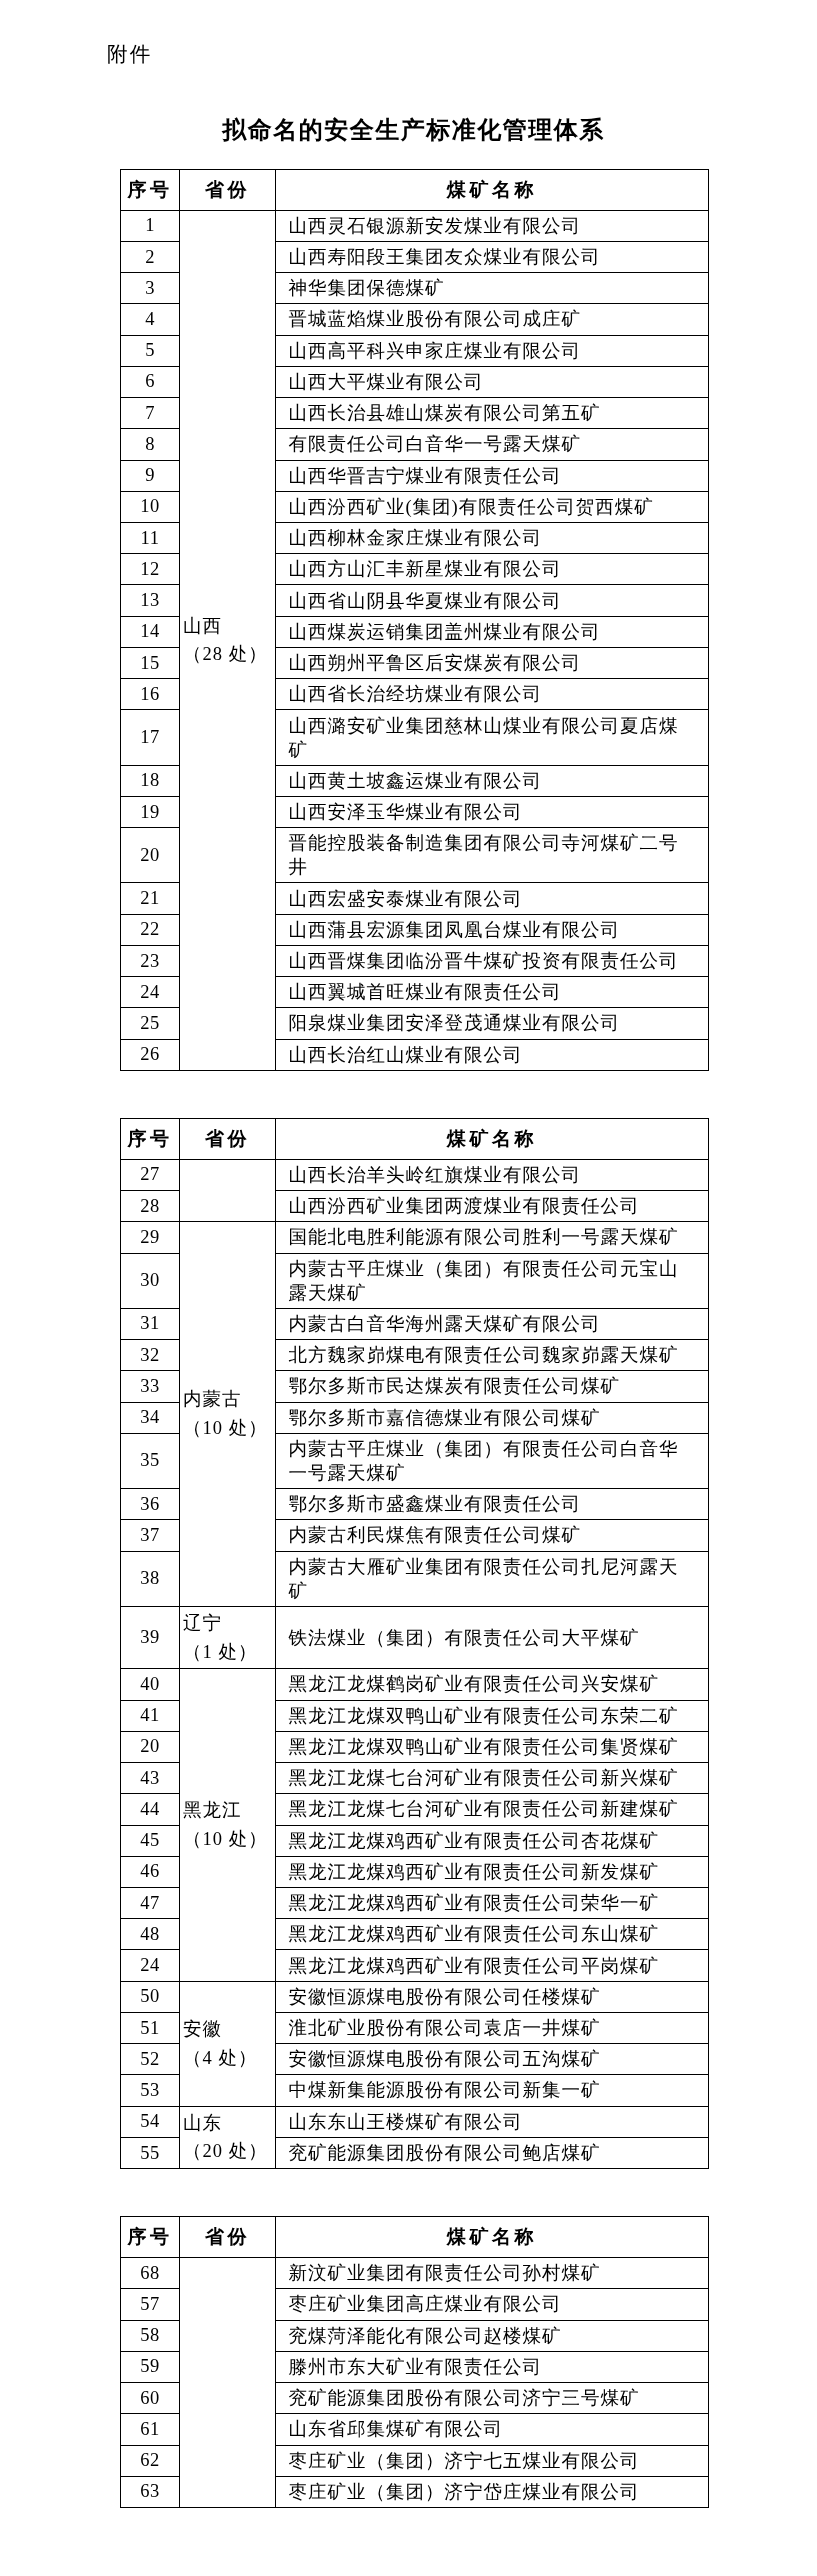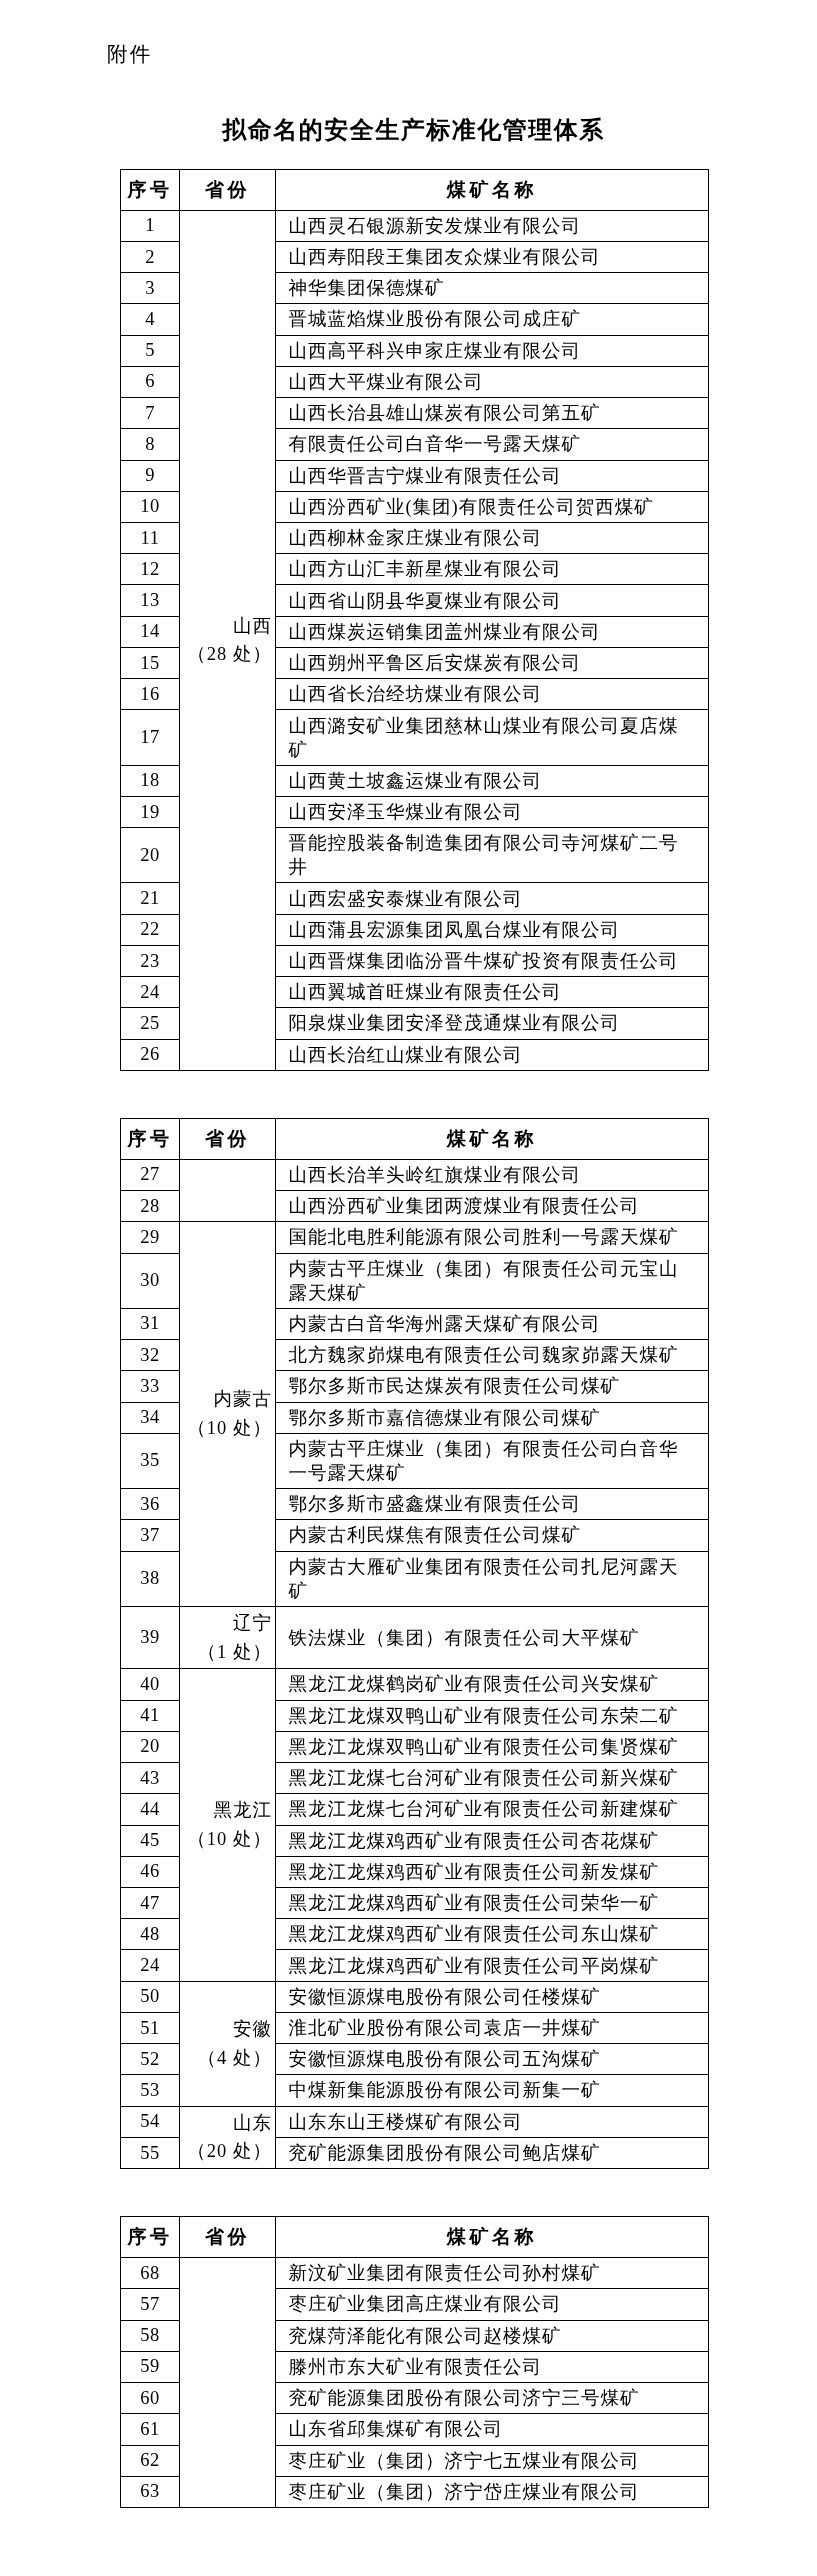--- a/index.html
+++ b/index.html
@@ -50,21 +50,21 @@
     text-align:center;
     letter-spacing:3.6px;
   }
   table.mines td{height:28px;}
   td.seq{
     text-align:center;
     font-size:19px;
     letter-spacing:0.5px;
   }
   td.prov{
-    text-align:right;
+    text-align:left;
     font-size:17.5px;
     line-height:1.55;
     white-space:pre-line;
     letter-spacing:1px;
     padding:2.1px 3.1px;
   }
   td.name{
     text-align:left;
     padding:3.1px 10.3px 3.1px 12.4px;
     line-height:1.3;

